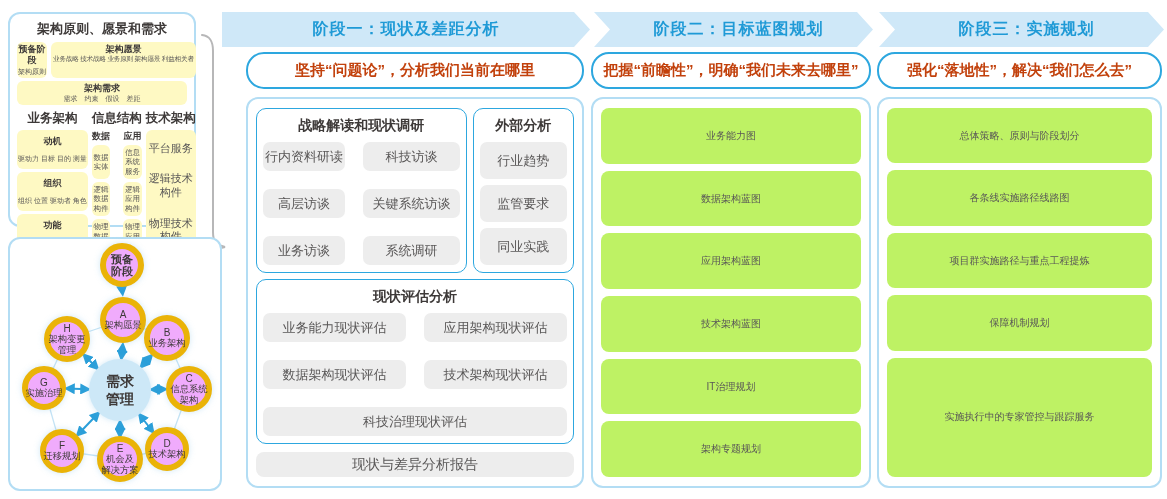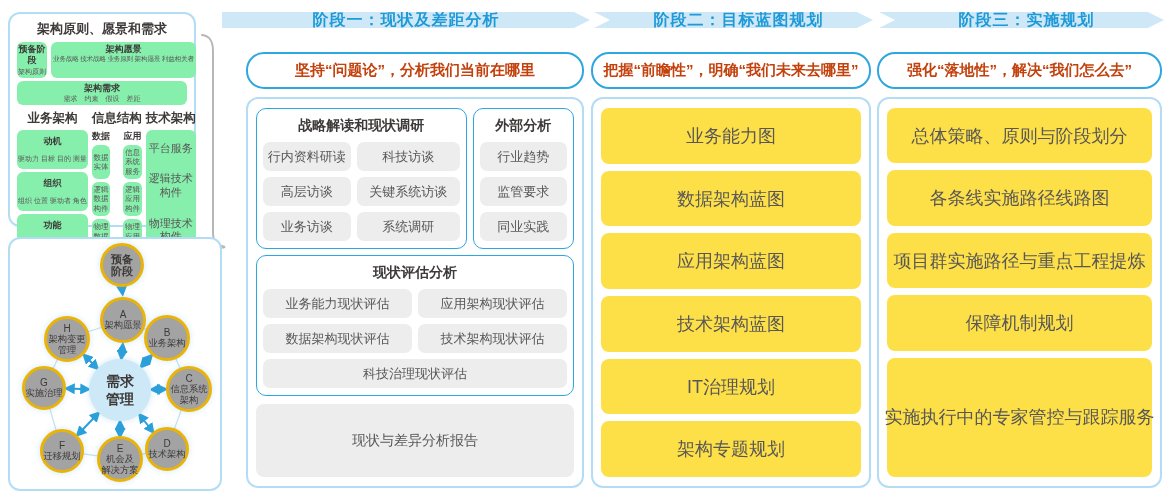--- a/index.html
+++ b/index.html
@@ -2,21 +2,21 @@
 <html><head>
 <meta charset="utf-8">
 <style>
   * { margin:0; padding:0; box-sizing:border-box; }
   html,body { background:#ffffff; }
   body { font-family:"Liberation Sans","DejaVu Sans",sans-serif; color:#3e3a39; }
   .stage { position:relative; width:1167px; height:499px; background:#fff; overflow:hidden; }
 
   
   .lite-panel { position:absolute; background:#fff; border:2px solid #b3ddf4; border-radius:12px; }
-  .gbox { background:#86efac; border-radius:6px; text-align:center; color:#595757; }
+  .gbox { background:#fef9c3; border-radius:6px; text-align:center; color:#595757; }
   .gb-title { font-weight:bold; color:#3e3a39; font-size:9px; line-height:1.25; display:block; }
   .gb-sub { font-size:7px; line-height:1.3; display:block; white-space:nowrap; }
 
   
   .panel-principles { left:8px; top:12px; width:188px; height:215px; padding:4px 7px 6px; display:flex; flex-direction:column; }
   .pp-title { text-align:center; font-weight:bold; font-size:13px; padding:2px 0 4px; }
   .pp-row1 { display:flex; gap:4px; margin-bottom:3px; }
   .pp-prep { width:42px; padding:2px 1px; }
   .pp-vision { flex:1; padding:2px 2px; }
   .pp-vision .gb-sub { font-size:6.6px; letter-spacing:-0.2px; }
@@ -38,40 +38,40 @@
   .impl-box .gb-title { font-size:9px; white-space:normal; line-height:1.25; }
   .impl-box .gb-sub { font-size:8px; }
   .impl-b1 { flex:1.3; }
 
   
   .brace { position:absolute; left:199px; top:33px; width:30px; height:428px; }
 
   
   .panel-adm { left:8px; top:237px; width:214px; height:254px; }
   .adm-svg { position:absolute; left:0; top:0; }
-  .circle { position:absolute; border-radius:50%; background:#a3a3a3; border:3px solid #eab308;
+  .circle { position:absolute; border-radius:50%; background:#f0abfc; border:6px solid #eab308;
             display:flex; flex-direction:column; align-items:center; justify-content:center;
             text-align:center; line-height:1.12; box-shadow:0 0 6px rgba(120,190,230,.35); }
   .circle .cl { font-size:10px; display:block; }
   .circle .ln { font-size:9.3px; display:block; white-space:nowrap; }
   .c-prep { left:90px; top:4px;  width:44px; height:44px; font-weight:bold; }
   .c-prep .ln { font-size:11px; }
   .c-a { left:90px;  top:58px;  width:46px; height:46px; }
   .c-b { left:134px; top:76px;  width:46px; height:46px; }
   .c-c { left:156px; top:127px; width:46px; height:46px; }
   .c-d { left:135px; top:188px; width:44px; height:44px; }
   .c-e { left:87px;  top:197px; width:46px; height:46px; }
   .c-f { left:30px;  top:190px; width:44px; height:44px; }
   .c-g { left:12px;  top:127px; width:44px; height:44px; }
   .c-h { left:34px;  top:77px;  width:46px; height:46px; }
   .c-center { left:79px; top:120px; width:62px; height:62px; background:#cde8f7; border:none; font-weight:bold; }
   .c-center .ln { font-size:14px; line-height:1.3; }
 
   
-  .band-seg { position:absolute; top:12px; height:16px; background:#cfe8f8;
+  .band-seg { position:absolute; top:12px; height:35px; background:#cfe8f8;
               display:flex; align-items:center; justify-content:center;
               font-weight:bold; font-size:16px; color:#1f9ad6; letter-spacing:1px; }
   .bs1 { left:222px; width:368px;
          clip-path:polygon(0 0, calc(100% - 16px) 0, 100% 50%, calc(100% - 16px) 100%, 0 100%); }
   .bs2 { left:594px; width:279px; padding-left:10px;
          clip-path:polygon(0 0, calc(100% - 16px) 0, 100% 50%, calc(100% - 16px) 100%, 0 100%, 16px 50%); }
   .bs3 { left:879px; width:285px; padding-left:10px;
          clip-path:polygon(0 0, calc(100% - 16px) 0, 100% 50%, calc(100% - 16px) 100%, 0 100%, 16px 50%); }
 
   
@@ -86,33 +86,33 @@
   .cp { top:97px; height:391px; padding:9px 8px; display:flex; flex-direction:column; }
   .cp1 { left:246px; width:338px; }
   .cp2 { left:591px; width:280px; gap:7px; }
   .cp3 { left:877px; width:285px; gap:7px; }
 
   .p1row { display:flex; gap:6px; }
   .group { border:1.5px solid #2da7df; border-radius:10px; background:#fff; padding:6px 6px 7px; }
   .g-strategy { flex:2.25; }
   .g-external { flex:1; display:flex; flex-direction:column; }
   .g-title { text-align:center; font-weight:bold; font-size:14px; color:#3e3a39; padding:2px 0 7px; white-space:nowrap; }
-  .g-grid { display:grid; grid-template-columns:0.92fr 1.08fr; gap:6px; }
+  .g-grid { display:grid; grid-template-columns:0.92fr 1.08fr; gap:18px; }
   .item { background:#ededed; border-radius:7px; display:flex; align-items:center; justify-content:center;
           font-size:13px; color:#595757; height:29px; white-space:nowrap; }
   .ext-list { display:flex; flex-direction:column; gap:6px; flex:1; }
   .ext-list .item { flex:1; }
   .g-assess { margin-top:6px; }
   .g-assess .g-grid { grid-template-columns:1fr 1fr; }
   .span2 { grid-column:1 / -1; }
   .report { margin-top:8px; flex:1; background:#ededed; border-radius:8px; display:flex;
             align-items:center; justify-content:center; font-size:14px; color:#595757; }
 
-  .big-item { flex:1; background:#fde047; border-radius:8px; display:flex; align-items:center;
-              justify-content:center; font-size:18px; color:#595757; white-space:nowrap; }
+  .big-item { flex:1; background:#bef264; border-radius:8px; display:flex; align-items:center;
+              justify-content:center; font-size:10px; color:#595757; white-space:nowrap; }
   .tall { flex:2.15; }
 </style>
 </head>
 <body>
 
 <div class="stage">
 
   <div class="lite-panel panel-principles">
     <div class="pp-title">架构原则、愿景和需求</div>
     <div class="pp-row1">

